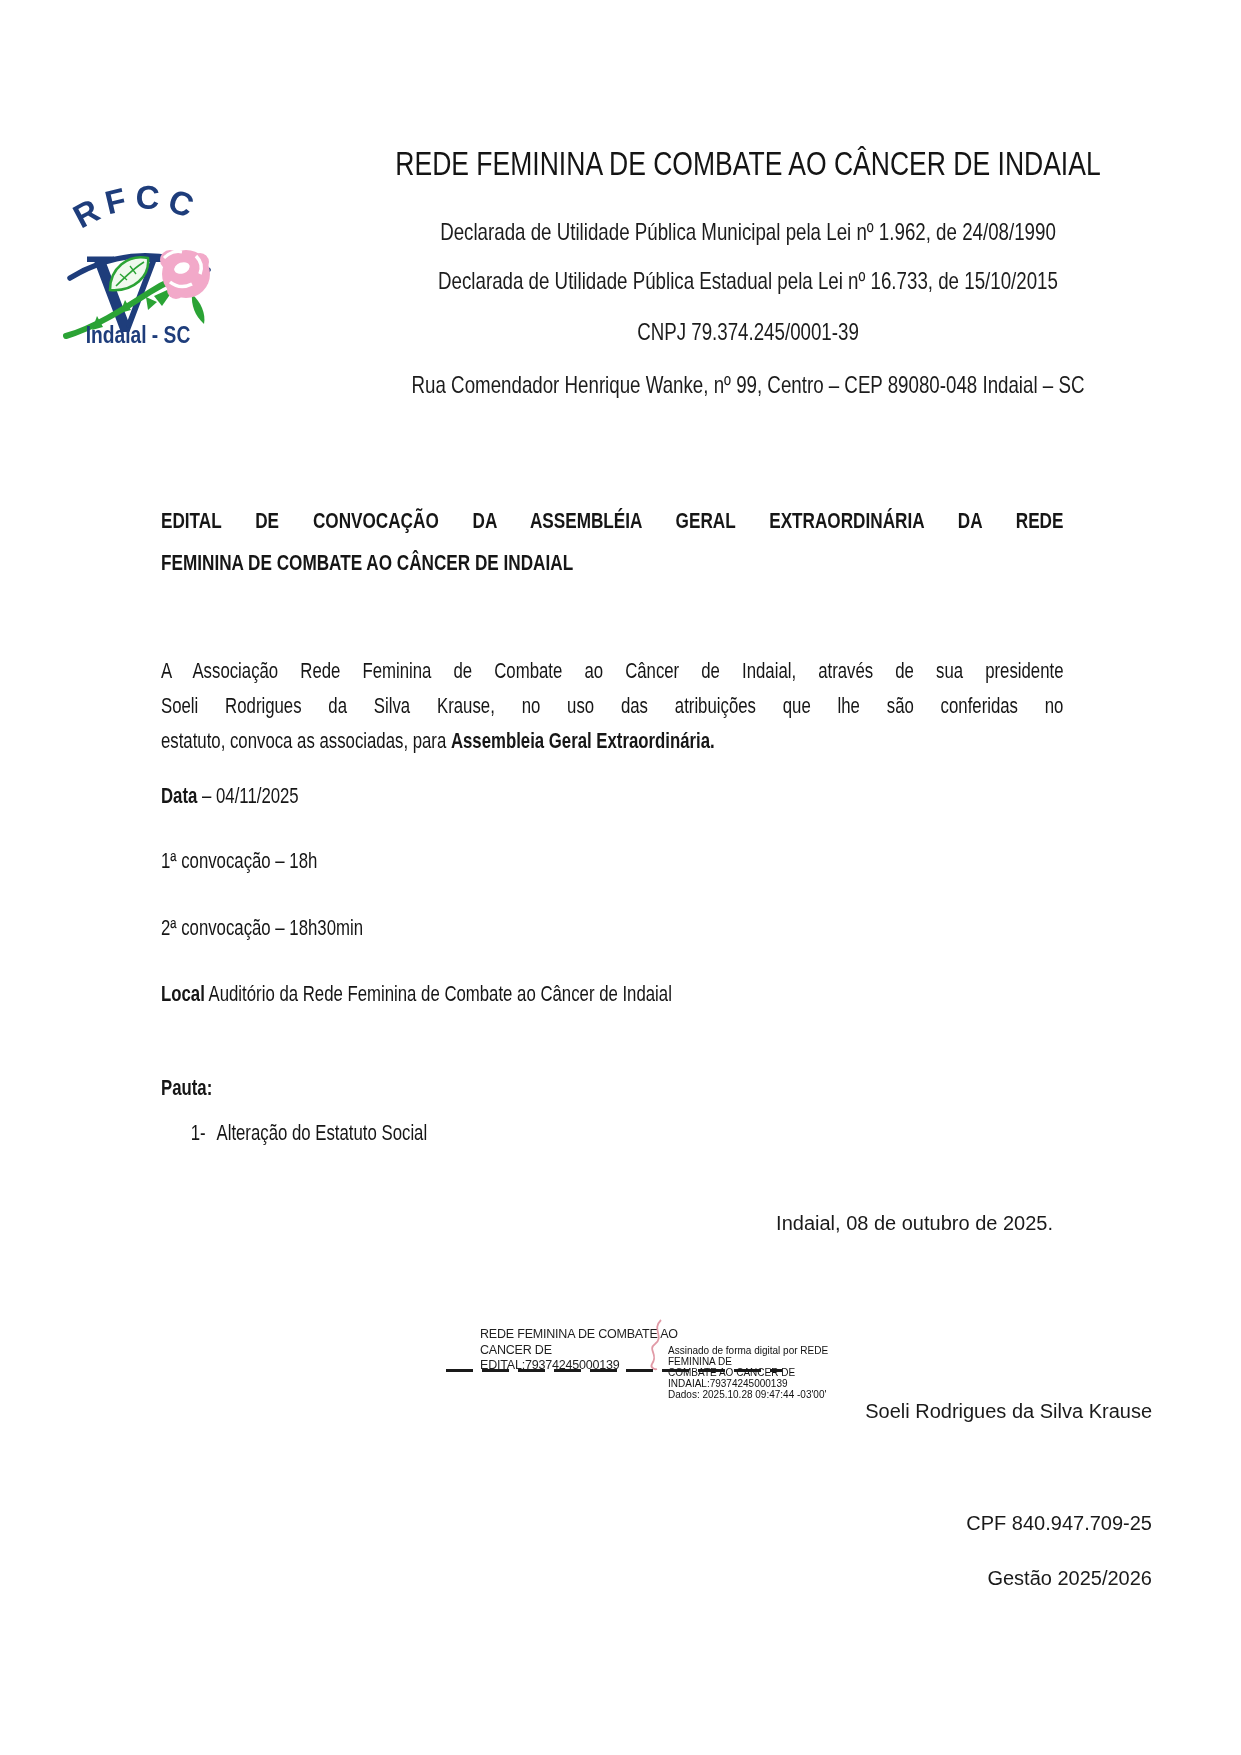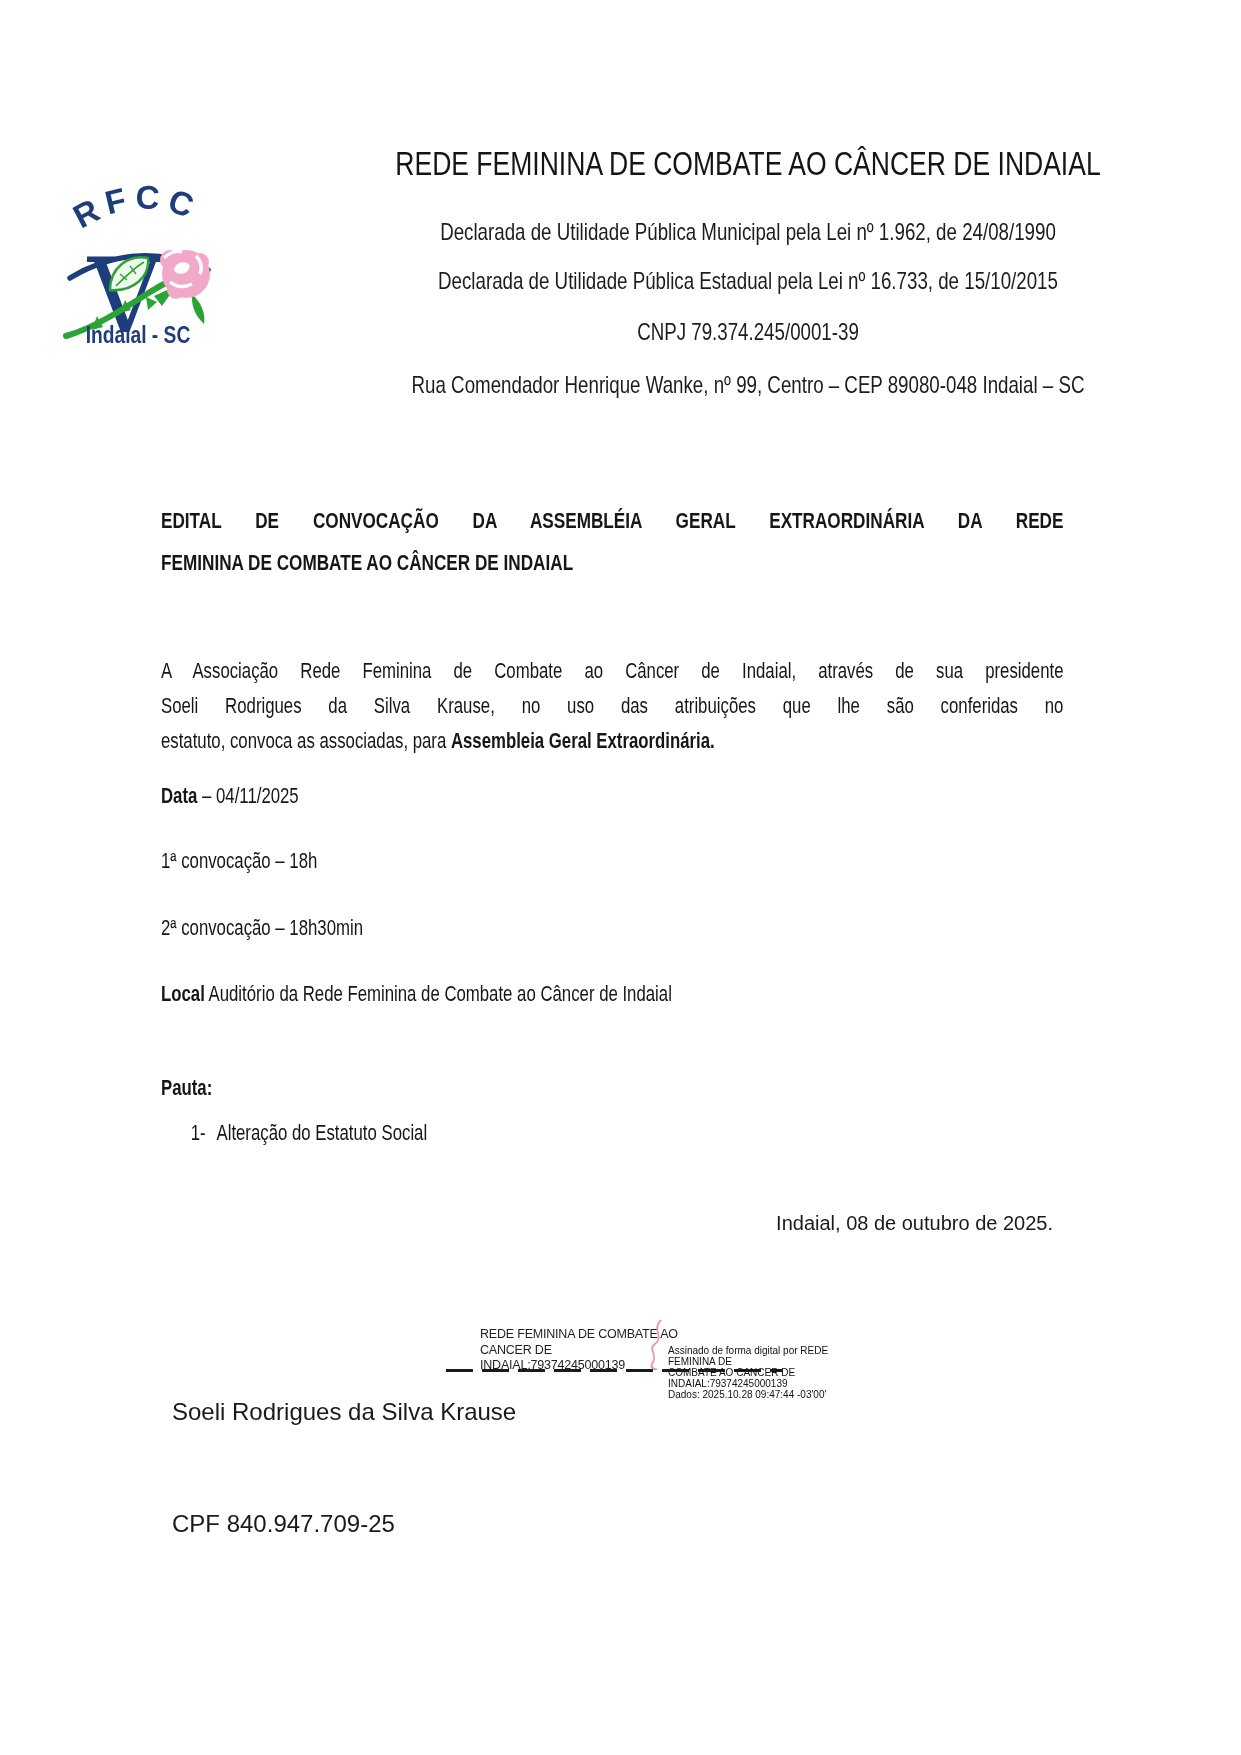--- a/index.html
+++ b/index.html
@@ -64,22 +64,22 @@
   .flourish { position: absolute; left: 645px; top: 1318px; }
   .sig-digital {
     position: absolute; left: 668px; top: 1329px; width: 205px;
     font-size: 10px; line-height: 11px; color: #111111; margin-top: 16px;
   }
   .dash-line {
     position: absolute; top: 1369px; left: 446px; width: 336px; height: 3px;
     background: repeating-linear-gradient(90deg, #1a1a1a 0 27px, transparent 27px 36px);
   }
   .center-col {
-    position: absolute; left: 172px; width: 990px;
-    text-align: left; font-size: 24px; line-height: 25px;
+    position: absolute; left: 162px; width: 990px;
+    text-align: right; font-size: 20px; line-height: 25px;
   }
 </style>
 </head>
 <body>
 
 <div class="page">
 
   <svg class="logo" width="155" height="190" viewBox="0 0 155 190">
     <defs>
       <path id="rfccArc" d="M20,70 Q79,28 142,62" fill="none"></path>
@@ -136,28 +136,29 @@
   <div class="bc single" style="top:849px">1ª convocação – 18h</div>
   <div class="bc single" style="top:916px">2ª convocação – 18h30min</div>
   <div class="bc single" style="top:982px"><b>Local</b><span> Auditório da Rede Feminina de Combate ao Câncer de Indaial</span></div>
   <div class="bc single bold" style="top:1076px">Pauta:</div>
   <div class="bc single item" style="top:1121px"><span class="num">1-</span><span>Alteração do Estatuto Social</span></div>
 
   <div class="date-line">Indaial, 08 de outubro de 2025.</div>
 
   <div class="sig-cert">
     <div>REDE FEMININA DE COMBATE AO</div>
-    <div>CANCER DE INDAIAL:79374245000139</div>
+    <div>CANCER DE EDITAL:79374245000139</div>
   </div>
   <svg class="flourish" width="26" height="54" viewBox="0 0 26 54">
     <path d="M16,2 C6,12 20,18 10,26 C2,32 14,36 7,46 C5,49 9,52 12,51" stroke="#dc8896" stroke-width="1.8" fill="none" opacity="0.85"></path>
   </svg>
   <div class="sig-digital">
     <div>Assinado de forma digital por REDE FEMININA DE</div>
     <div>COMBATE AO CANCER DE INDAIAL:79374245000139</div>
     <div>Dados: 2025.10.28 09:47:44 -03'00'</div>
   </div>
   <div class="dash-line"></div>
 
   <div class="center-col" style="top:1399px">Soeli Rodrigues da Silva Krause</div>
   <div class="center-col" style="top:1511px">CPF 840.947.709-25</div>
+  <div class="center-col" style="top:1566px">Gestão 2025/2026</div>
 
 </div>
 
 </body></html>

